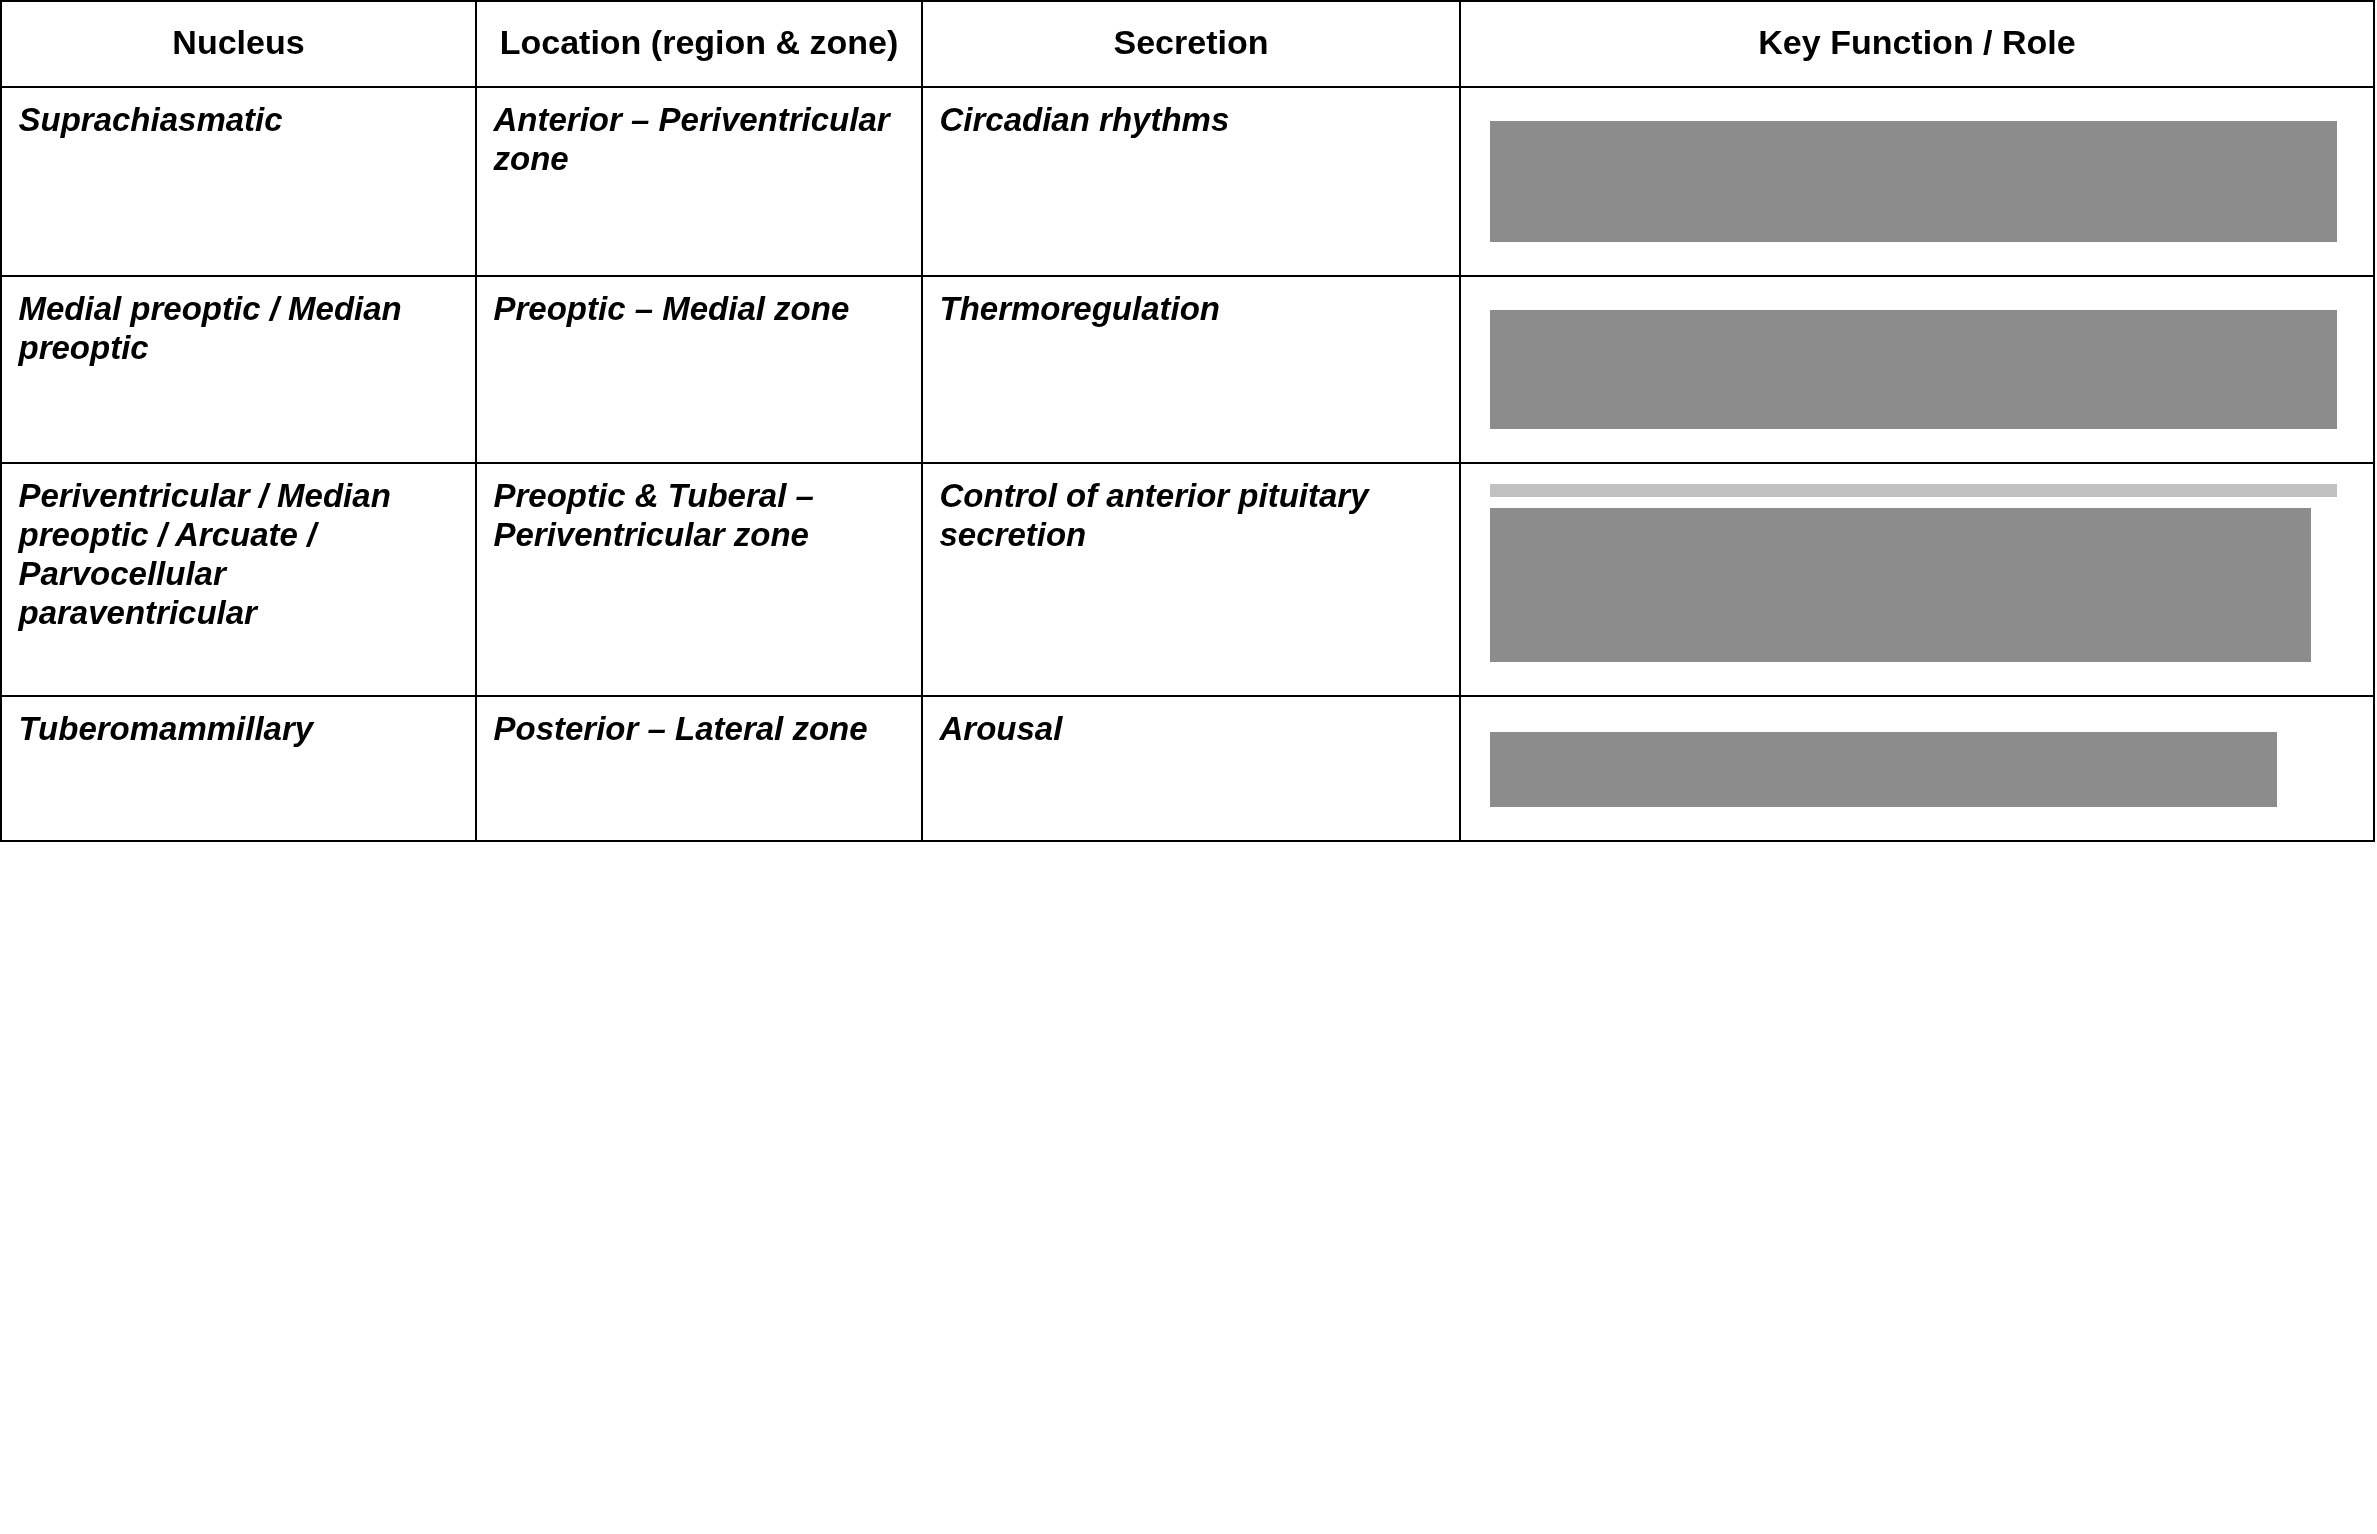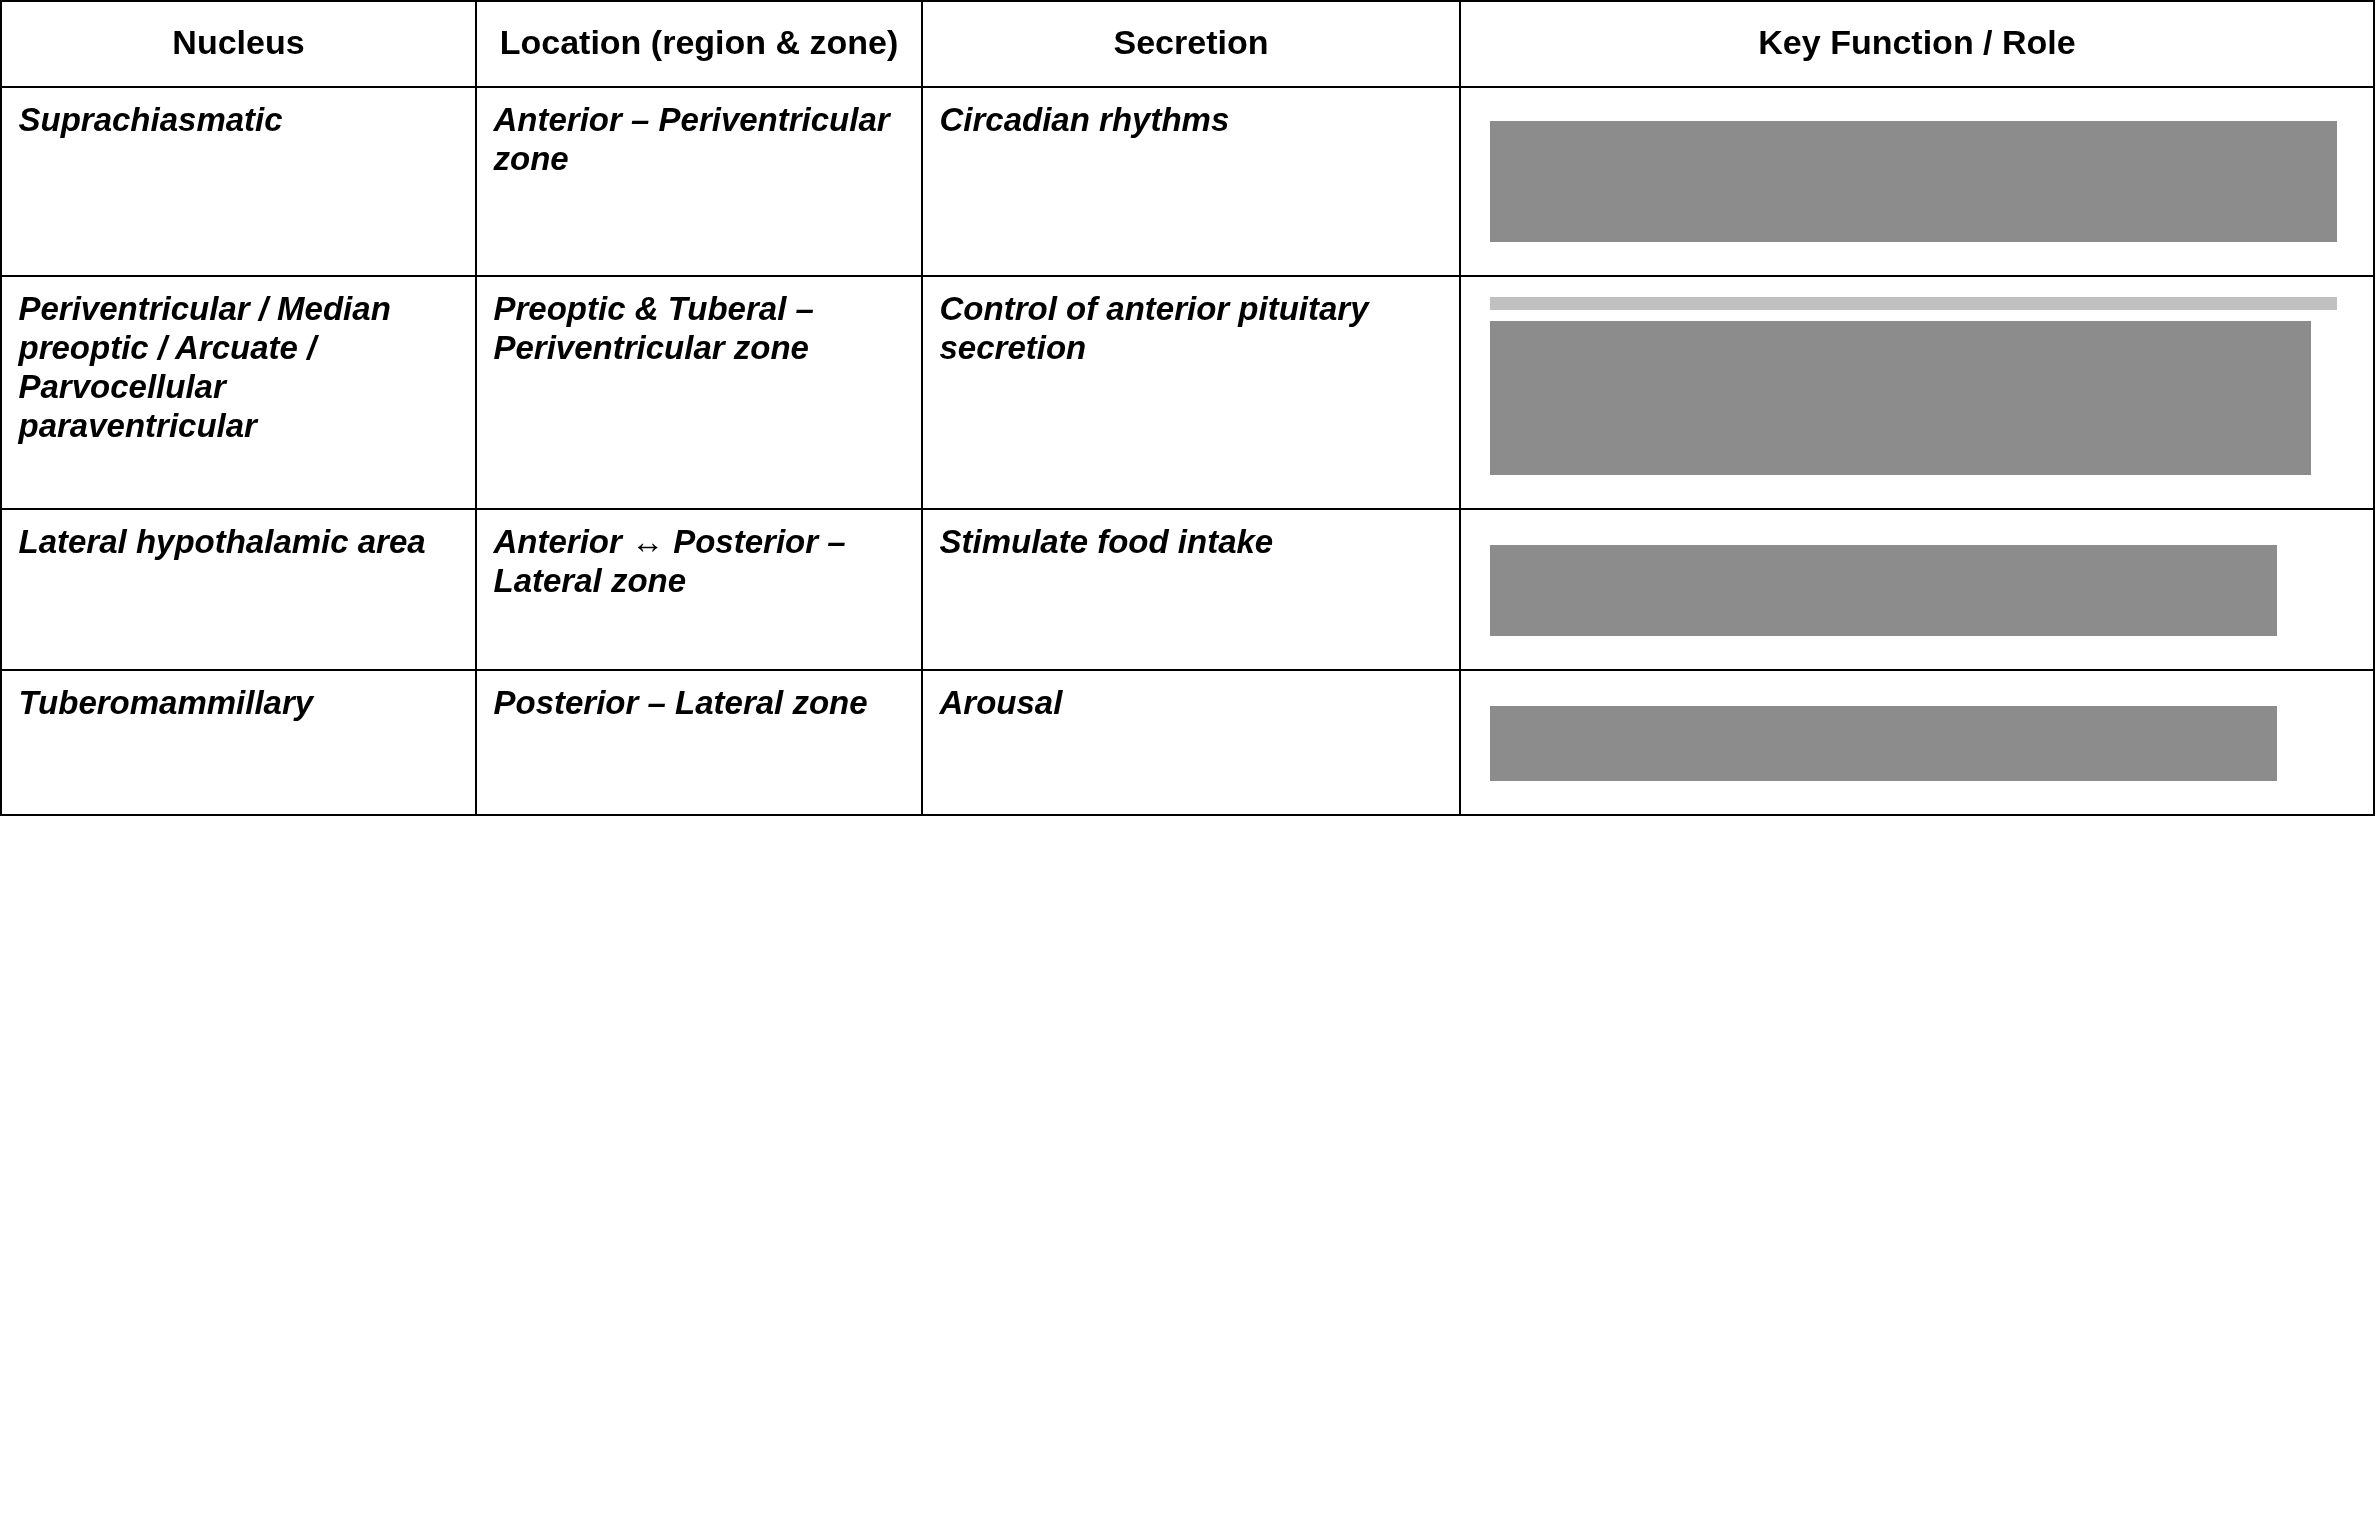--- a/index.html
+++ b/index.html
@@ -120,37 +120,37 @@
       <tr class="row-0">
         <td>Suprachiasmatic</td>
         <td>Anterior – Periventricular zone</td>
         <td>Circadian rhythms</td>
         <td class="redacted-cell">
           <div class="rcell-inner r-row0">
             <span class="redaction"></span>
           </div>
         </td>
       </tr>
+      <tr class="row-1">
+        <td>Medial preoptic / Median preoptic</td>
+        <td>Preoptic – Medial zone</td>
+        <td>Thermoregulation</td>
+        <td class="redacted-cell">
+          <div class="rcell-inner r-row1">
+            <span class="redaction"></span>
+          </div>
+        </td>
+      </tr>
       <tr class="row-3">
         <td>Periventricular / Median preoptic / Arcuate / Parvocellular paraventricular</td>
         <td>Preoptic &amp; Tuberal – Periventricular zone</td>
         <td>Control of anterior pituitary secretion</td>
         <td class="redacted-cell">
           <div class="rcell-inner r-row3">
             <span class="ghost-line"></span>
-            <span class="redaction"></span>
-          </div>
-        </td>
-      </tr>
-      <tr class="row-4">
-        <td>Lateral hypothalamic area</td>
-        <td>Anterior ↔ Posterior – Lateral zone</td>
-        <td>Stimulate food intake</td>
-        <td class="redacted-cell">
-          <div class="rcell-inner r-row4">
             <span class="redaction"></span>
           </div>
         </td>
       </tr>
       <tr class="row-5">
         <td>Tuberomammillary</td>
         <td>Posterior – Lateral zone</td>
         <td>Arousal</td>
         <td class="redacted-cell">
           <div class="rcell-inner r-row5">

